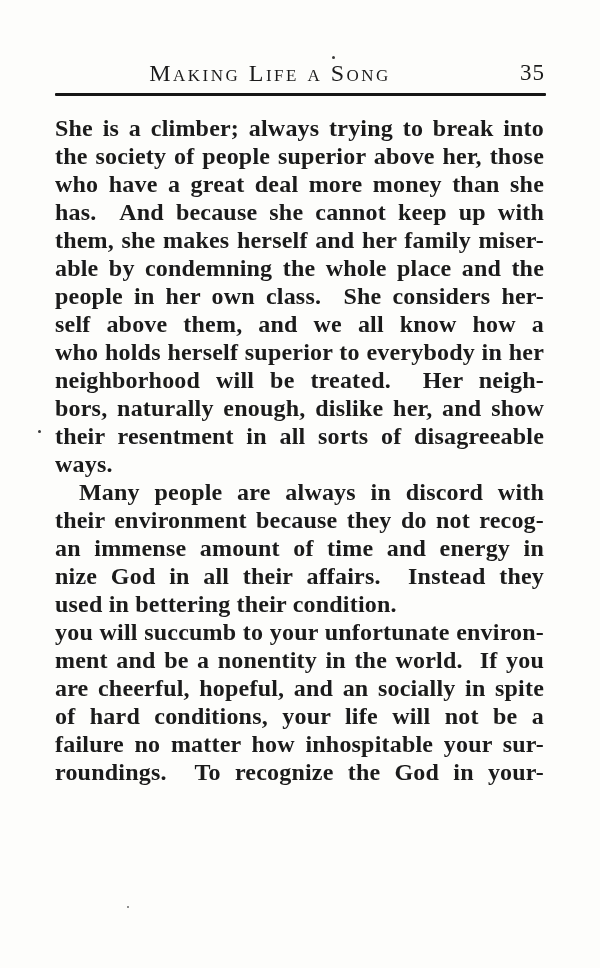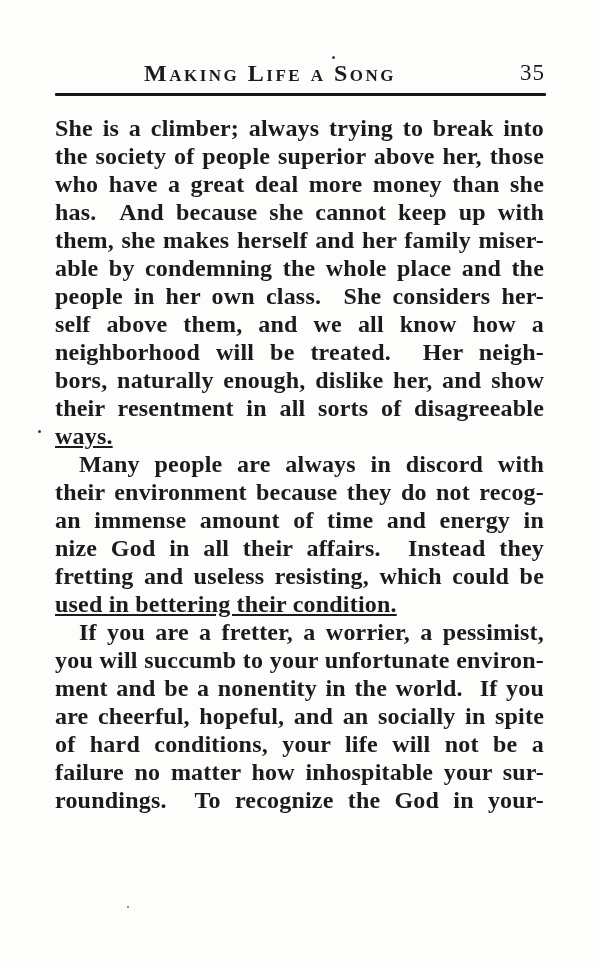--- a/index.html
+++ b/index.html
@@ -22,21 +22,21 @@
     left: 55px;
     width: 490px;
     height: 30px;
   }
   .header .title {
     position: absolute;
     left: 0;
     right: 60px;
     text-align: center;
     font-variant: small-caps;
-    font-weight: 700;
+    font-weight: 400;
     font-size: 24px;
     letter-spacing: 2.5px;
     line-height: 30px;
     white-space: nowrap;
   }
   .header .page-num {
     position: absolute;
     right: 0;
     top: 0;
     font-weight: 400;
@@ -64,21 +64,20 @@
   }
   .line {
     height: 28px;
     line-height: 28px;
     text-align: justify;
     text-align-last: justify;
     overflow: hidden;
   }
   .line.last-left {
     text-align-last: left;
-    text-decoration: underline;
   }
   .line.indent {
     text-indent: 24px;
   }
   .speck {
     position: absolute;
     background: #3a3a3a;
     border-radius: 50%;
   }
   .speck.s1 { left: 332px; top: 56px;  width: 3px; height: 3px; }
@@ -96,31 +95,30 @@
   <div class="rule"></div>
   <div class="body-text">
       <div class="line">She is a climber; always trying to break into</div>
       <div class="line">the society of people superior above her, those</div>
       <div class="line">who have a great deal more money than she</div>
       <div class="line">has.&nbsp; And because she cannot keep up with</div>
       <div class="line">them, she makes herself and her family miser-</div>
       <div class="line">able by condemning the whole place and the</div>
       <div class="line">people in her own class.&nbsp; She considers her-</div>
       <div class="line">self above them, and we all know how a woman</div>
+      <div class="line">who holds herself superior to everybody in her</div>
       <div class="line">neighborhood will be treated.&nbsp; Her neigh-</div>
       <div class="line">bors, naturally enough, dislike her, and show</div>
       <div class="line">their resentment in all sorts of disagreeable</div>
       <div class="line last-left">ways.</div>
       <div class="line indent">Many people are always in discord with</div>
       <div class="line">their environment because they do not recog-</div>
       <div class="line">an immense amount of time and energy in</div>
       <div class="line">nize God in all their affairs.&nbsp; Instead they waste</div>
-      <div class="line">fretting and useless resisting, which could be</div>
       <div class="line last-left">used in bettering their condition.</div>
-      <div class="line indent">If you are a fretter, a worrier, a pessimist,</div>
       <div class="line">you will succumb to your unfortunate environ-</div>
       <div class="line">ment and be a nonentity in the world.&nbsp; If you</div>
       <div class="line">are cheerful, hopeful, and an socially in spite</div>
       <div class="line">of hard conditions, your life will not be a</div>
       <div class="line">failure no matter how inhospitable your sur-</div>
       <div class="line">roundings.&nbsp; To recognize the God in your-</div>
     </div>
   <div class="speck s1"></div>
   <div class="speck s2"></div>
   <div class="speck s3"></div>

